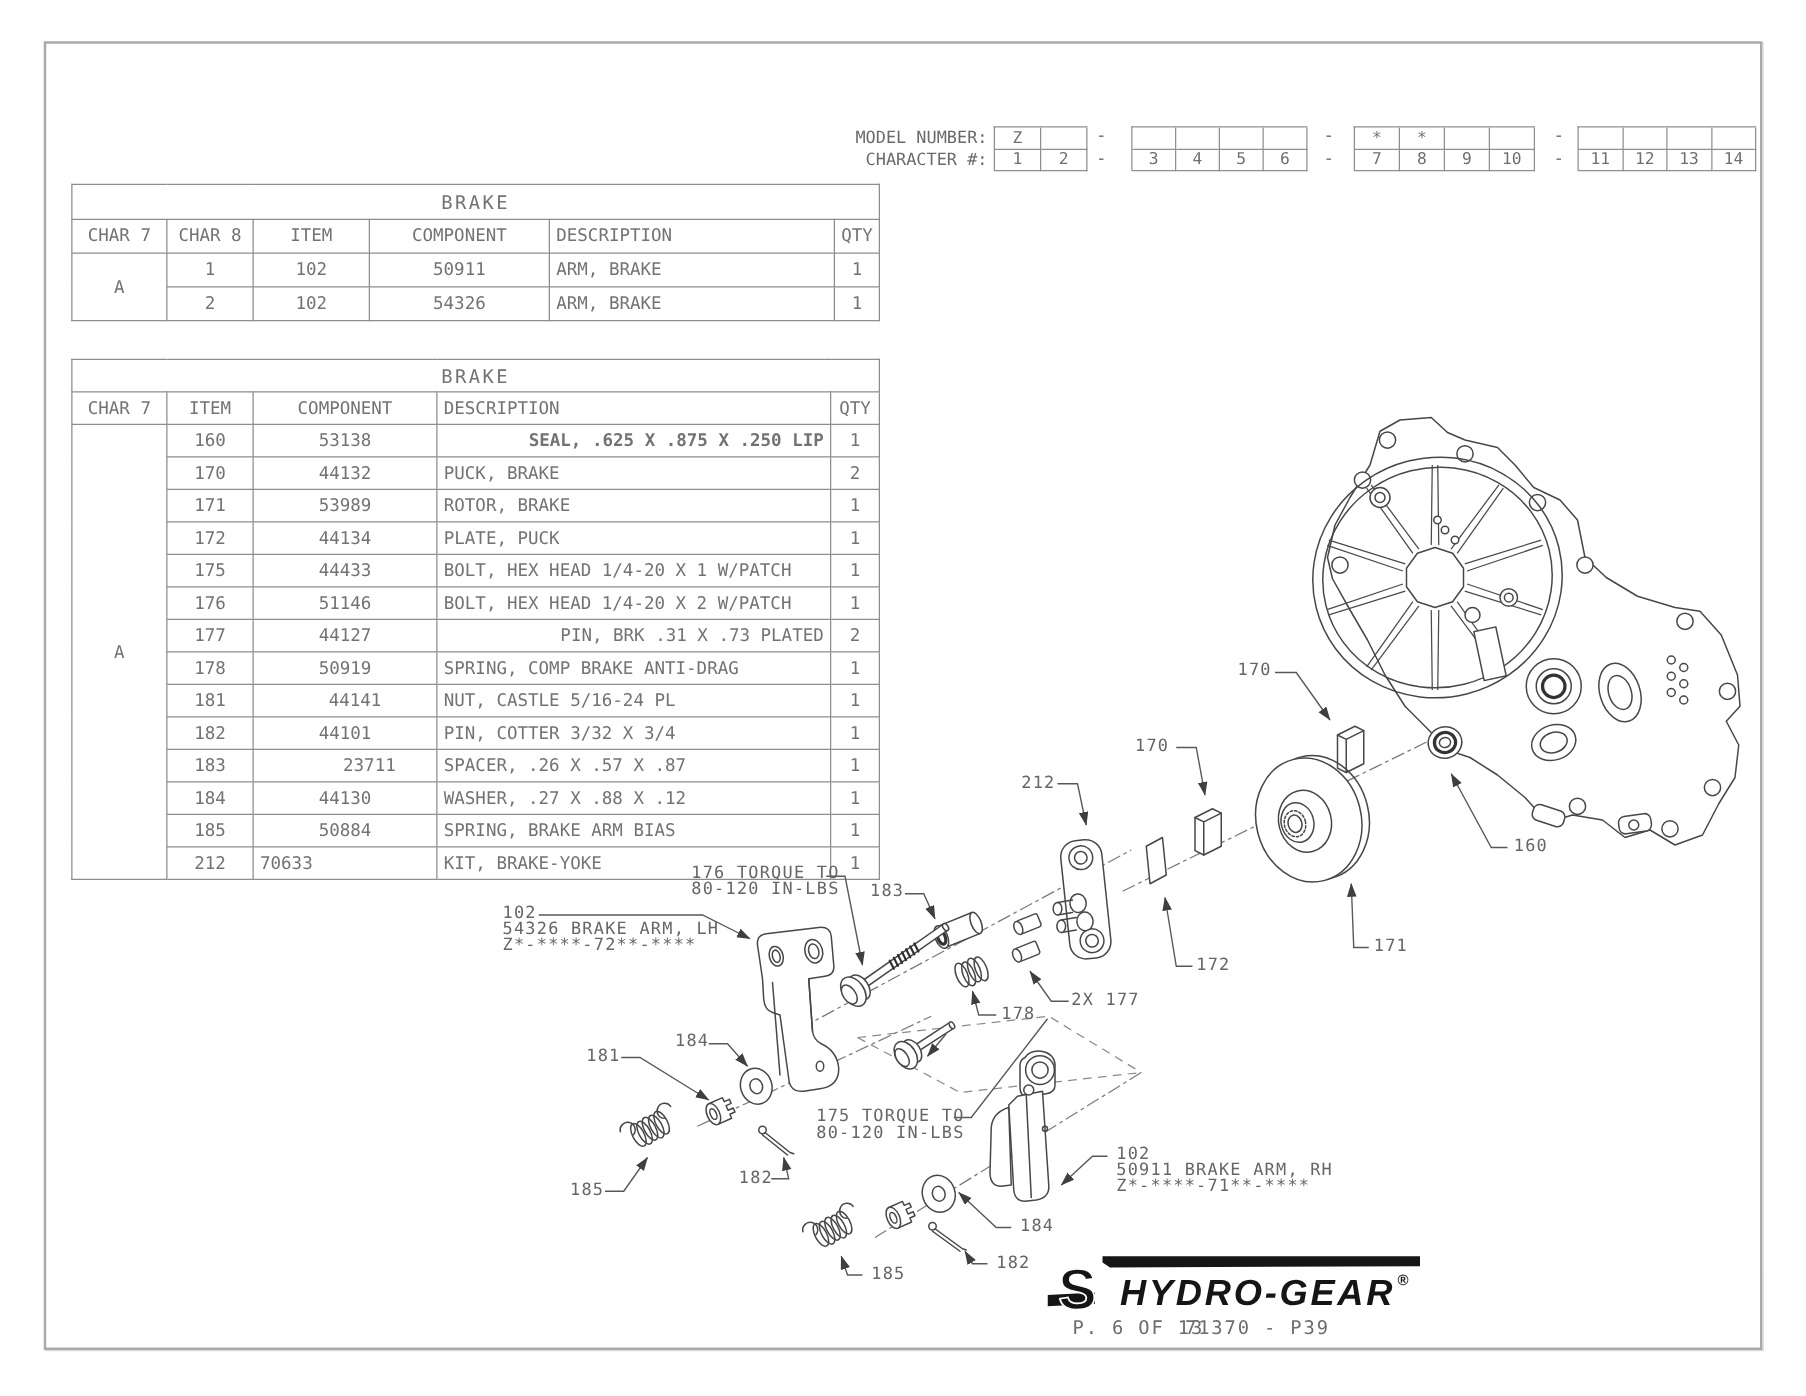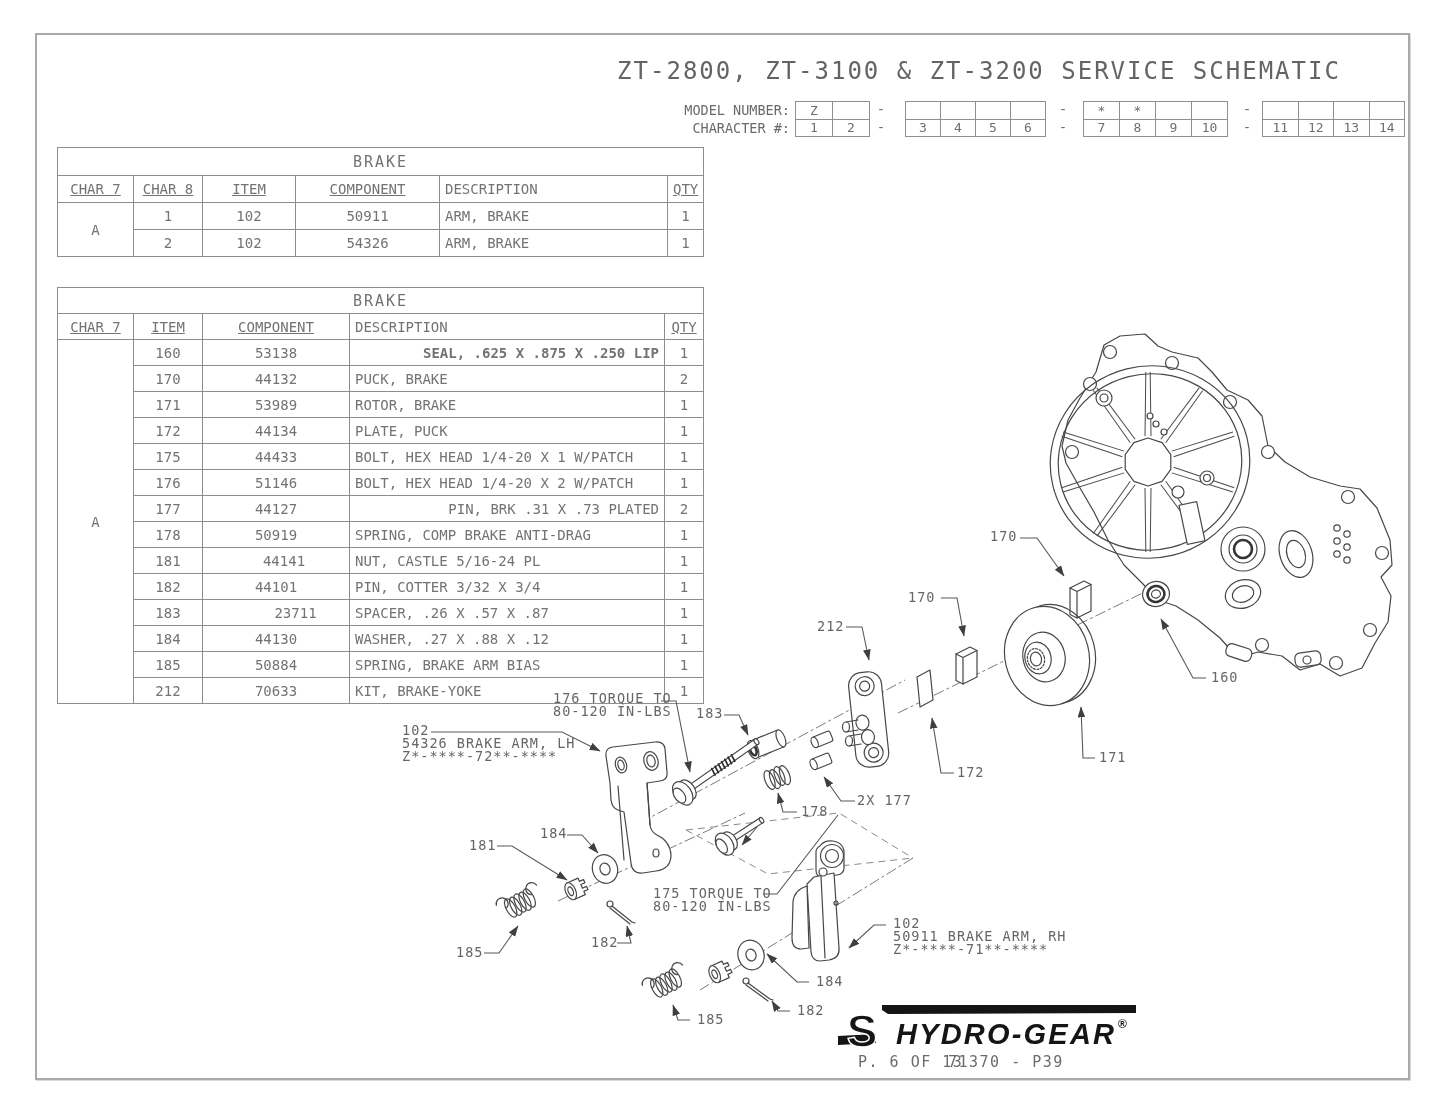--- a/index.html
+++ b/index.html
@@ -15,39 +15,38 @@
   .mn-cell{border-right:1.3px solid #8f8f8f;border-bottom:1.3px solid #8f8f8f;
            display:flex;align-items:center;justify-content:center;font-size:13px;color:#6f6f6f;}
   .mn-dash{position:absolute;font-size:14px;line-height:17.5px;color:#6f6f6f;text-align:center;width:14px;}
   .tbl{position:absolute;border-collapse:collapse;table-layout:fixed;}
   .tbl th,.tbl td{border:1.4px solid #8d8d8d;font-weight:400;font-size:14px;color:#737373;
                   padding:0 5px;white-space:nowrap;overflow:hidden;}
   .tbl .title-cell{text-align:center;font-size:15px;letter-spacing:2px;}
   .t1 th,.t1 td{height:26px;}
   .t1 .title-cell{height:27px;}
   .t2 th,.t2 td{height:25px;}
-  .c{text-align:center;text-decoration:underline;} .l{text-align:left;}
+  .c{text-align:center;} .l{text-align:left;}
   .callout{position:absolute;font-size:13.5px;line-height:13px;letter-spacing:1px;
            color:#666;white-space:nowrap;}
   svg.diagram{position:absolute;left:0;top:0;}
   .ln{stroke:#474747;fill:none;stroke-width:1.2;stroke-linejoin:round;stroke-linecap:round;}
   .fw{fill:#fff;}
   .thk{stroke:#333;stroke-width:2.6;fill:none;}
   .dash{stroke:#7a7a7a;stroke-width:1;fill:none;stroke-dasharray:11 3 3 3;}
   .dash2{stroke:#8a8a8a;stroke-width:1;fill:none;stroke-dasharray:7 5;}
   .leader{stroke:#585858;stroke-width:1.1;fill:none;}
   .footer-text{position:absolute;top:1053px;font-size:15px;letter-spacing:1.5px;color:#6c6c6c;white-space:nowrap;}
 </style>
 </head>
 <body>
 
 <div class="stage">
   <div class="sheet-border"></div>
 
-  <div class="page-title">ZT-2800, ZT-3100 &amp; ZT-3200 SERVICE SCHEMATIC</div>
 
   <div class="mn-label">
     <div>MODEL NUMBER:</div>
     <div>CHARACTER #:</div>
   </div>
 
   <div class="mn-grid" style="left:795px;top:101px;grid-template-columns:repeat(2,37px);">
     <div class="mn-cell">Z</div>
     <div class="mn-cell"></div>
     <div class="mn-cell">1</div>
@@ -232,21 +231,21 @@
           <td style="text-align: center;">1</td>
         </tr>
         <tr>
           <td style="text-align: center;">185</td>
           <td style="text-align: center;">50884</td>
           <td style="text-align: left;">SPRING, BRAKE ARM BIAS</td>
           <td style="text-align: center;">1</td>
         </tr>
         <tr>
           <td style="text-align: center;">212</td>
-          <td style="text-align: center;">70633</td>
+          <td style="text-align: left;">70633</td>
           <td style="text-align: left;">KIT, BRAKE-YOKE</td>
           <td style="text-align: center;">1</td>
         </tr>
       </tbody>
   </table>
 
   <svg class="diagram" width="1445" height="1117" viewBox="0 0 1445 1117">
     <defs>
       <marker id="ah" markerWidth="11" markerHeight="8" refX="9.5" refY="3.5" orient="auto">
         <path d="M0,0 L10,3.5 L0,7 Z" fill="#3f3f3f"></path>

